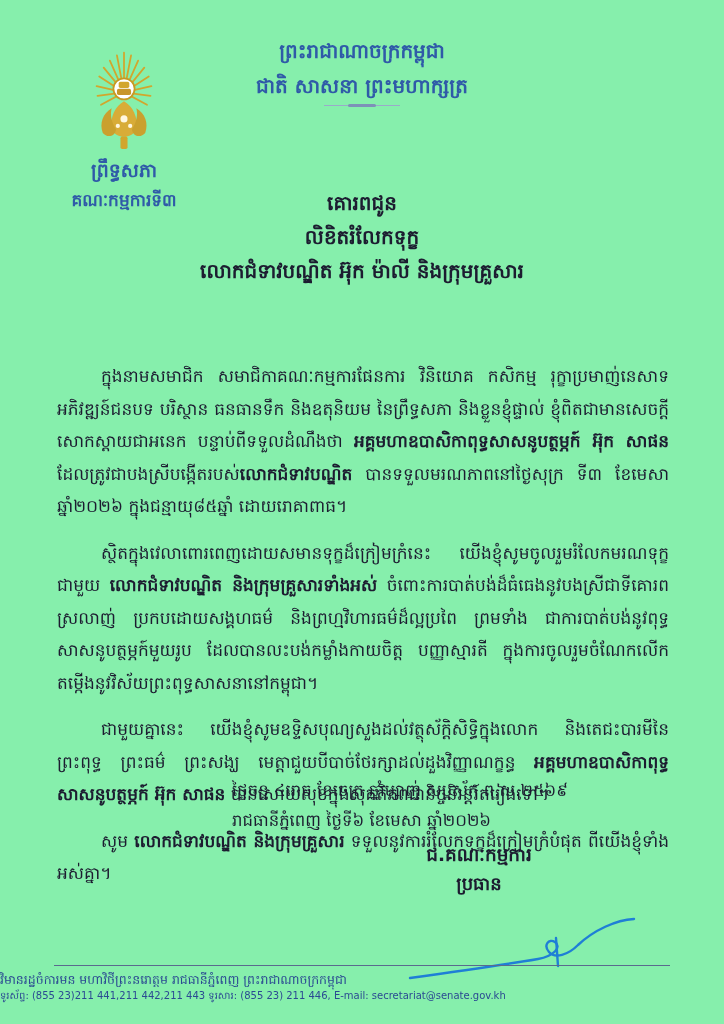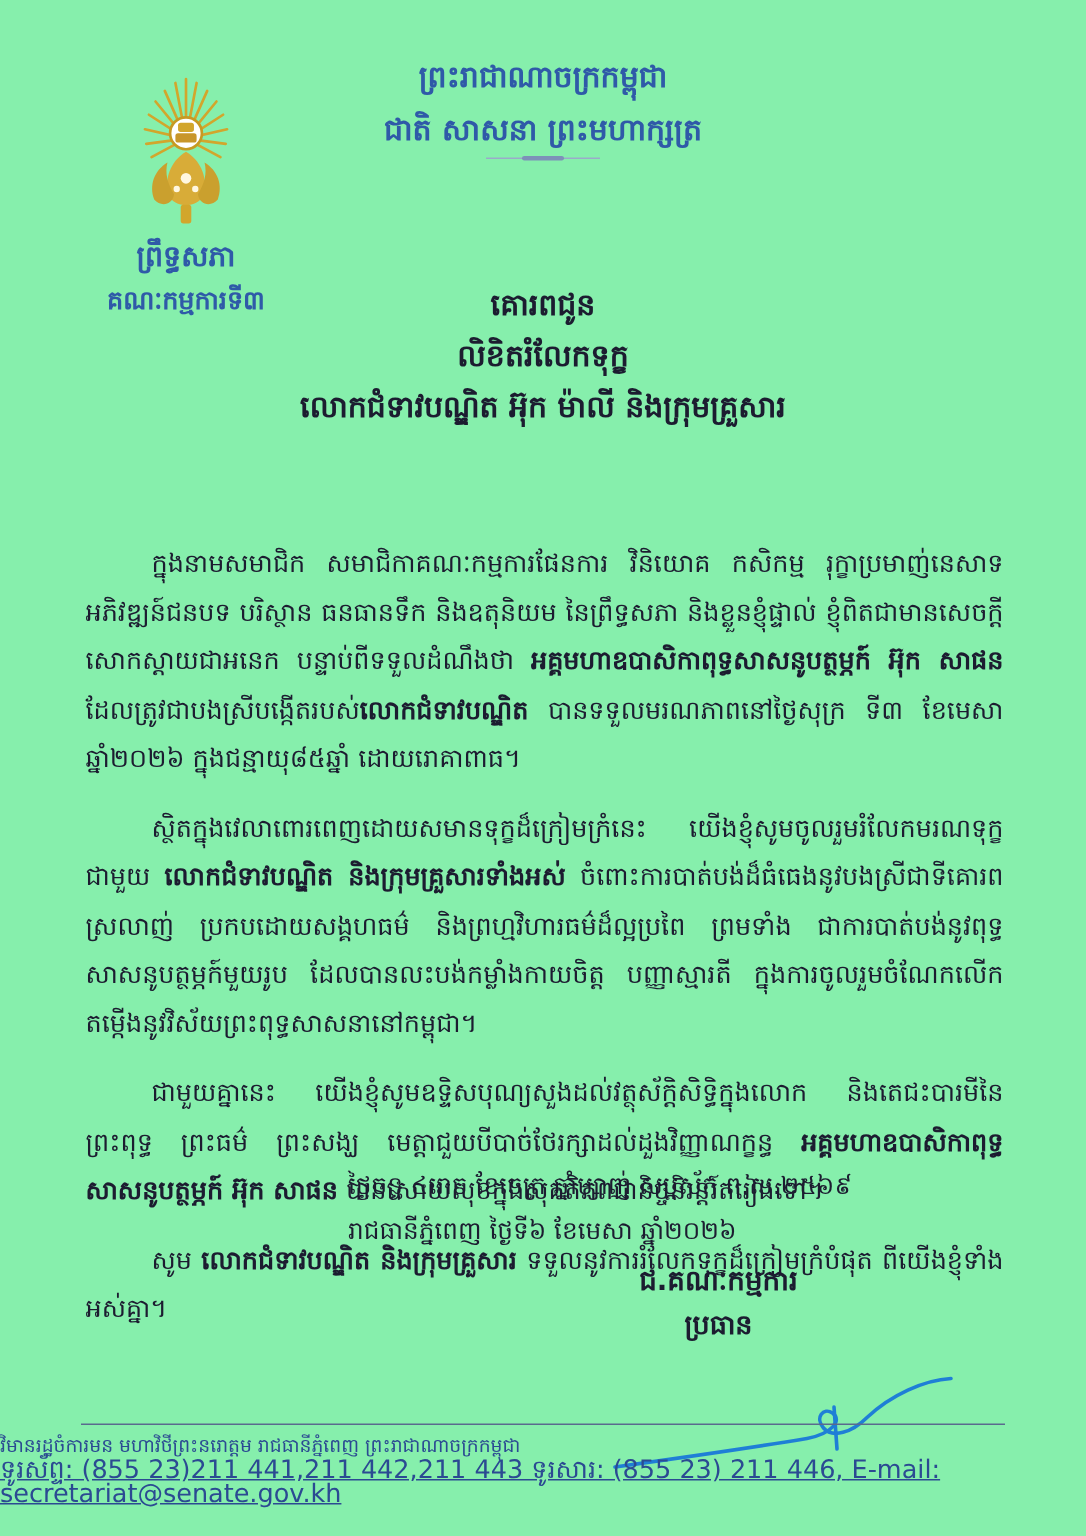--- a/index.html
+++ b/index.html
@@ -62,21 +62,21 @@
   .behalf-block { width: 270px; margin: 4px 48px 18px auto; text-align: center; }
   .behalf-block .behalf { font-weight: bold; font-size: 18.5px; line-height: 30px; }
   .behalf-block .role { font-weight: bold; font-size: 18px; line-height: 28px; }
   .signature-wrap { width: 238px; height: 68px; margin: 4px 18px 0 auto; }
   .signatory-name { font-weight: bold; font-size: 18.5px; text-align: center; margin: 0 30px 0 auto; width: 238px; }
 
   
   .footer { position: absolute; left: 0; right: 0; bottom: 20px; }
   .footer-rule { width: 616px; margin: 0 auto 5px auto; border-top: 1px solid #5a6a8e; }
   .footer-address { color: #2b4a92; font-size: 12.5px; line-height: 17px; }
-  .footer-contact { color: #2b4a92; font-size: 17px; line-height: 16px; text-decoration: underline; }
+  .footer-contact { color: #2b4a92; font-size: 10px; line-height: 16px; }
 </style>
 </head>
 <body>
 
 <div class="page">
 
   <div class="motto">
     <div>ព្រះរាជាណាចក្រកម្ពុជា</div>
     <div>ជាតិ សាសនា ព្រះមហាក្សត្រ</div>
   </div>

